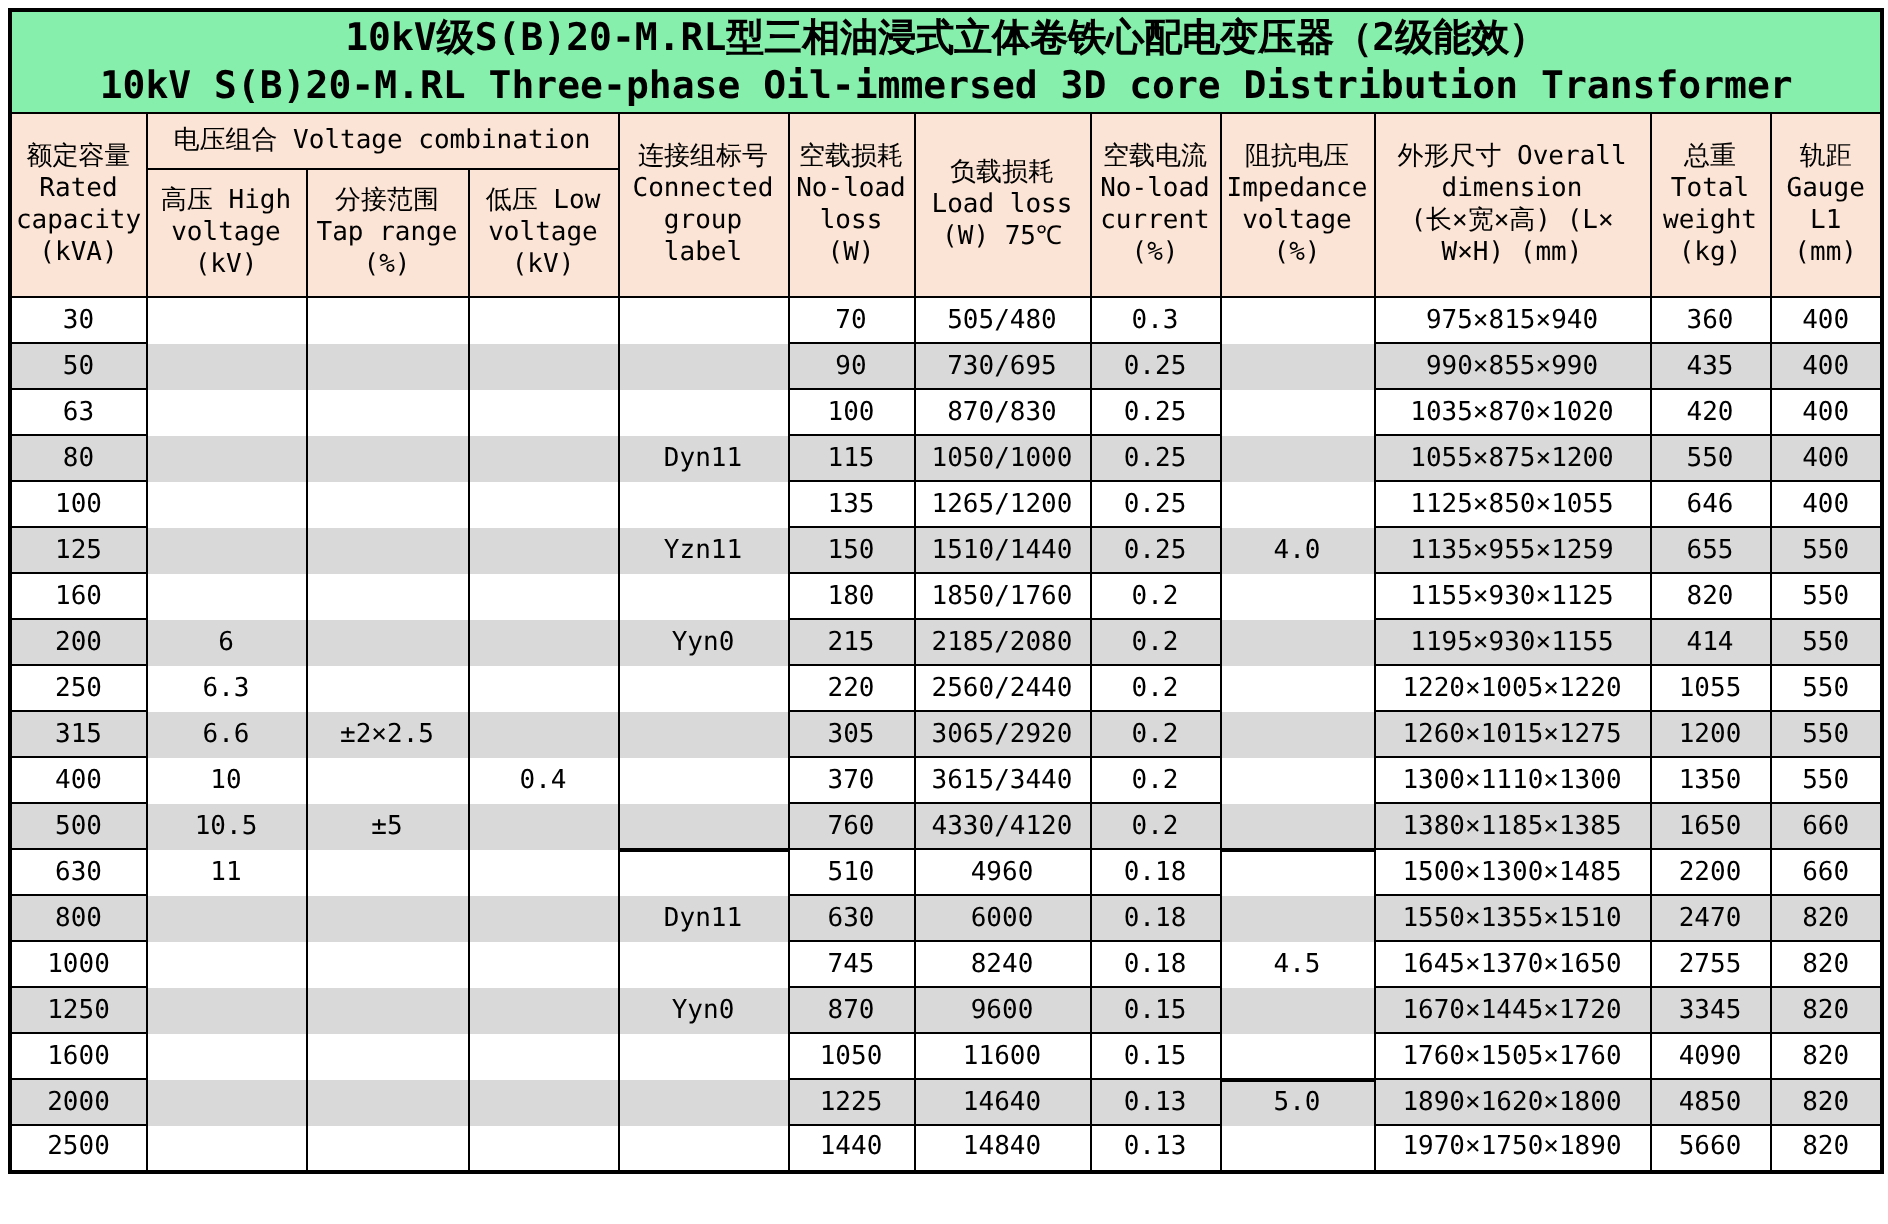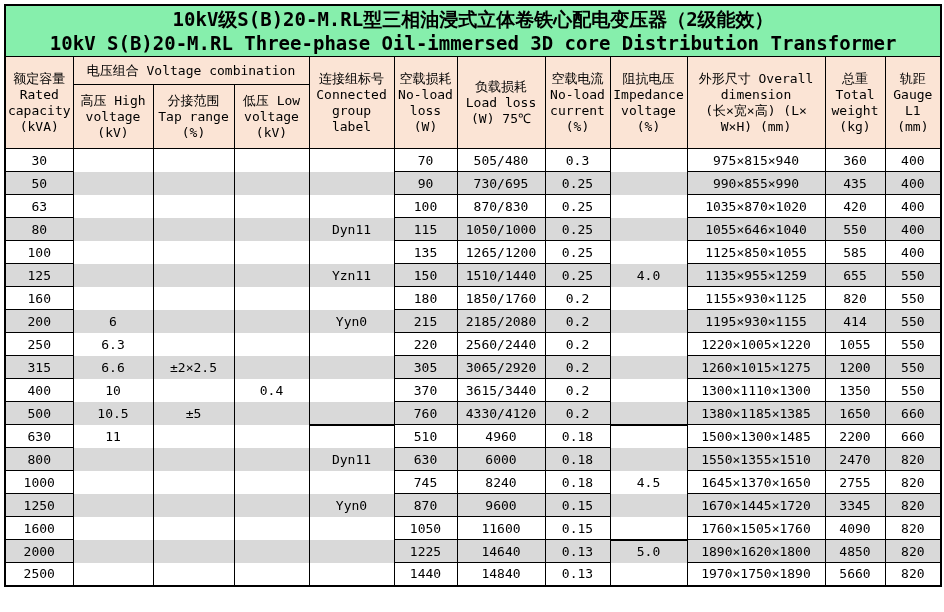--- a/index.html
+++ b/index.html
@@ -171,36 +171,36 @@
       <tr class="stripe">
         <td class="bt">80</td>
         <td></td>
         <td></td>
         <td></td>
         <td>Dyn11</td>
         <td class="bt">115</td>
         <td class="bt">1050/1000</td>
         <td class="bt">0.25</td>
         <td></td>
-        <td class="bt">1055×646×1040</td>
+        <td class="bt">1055×875×1200</td>
         <td class="bt">550</td>
         <td class="bt">400</td>
       </tr>
       <tr>
         <td class="bt">100</td>
         <td></td>
         <td></td>
         <td></td>
         <td></td>
         <td class="bt">135</td>
         <td class="bt">1265/1200</td>
         <td class="bt">0.25</td>
         <td></td>
         <td class="bt">1125×850×1055</td>
-        <td class="bt">585</td>
+        <td class="bt">646</td>
         <td class="bt">400</td>
       </tr>
       <tr class="stripe">
         <td class="bt">125</td>
         <td></td>
         <td></td>
         <td></td>
         <td>Yzn11</td>
         <td class="bt">150</td>
         <td class="bt">1510/1440</td>

